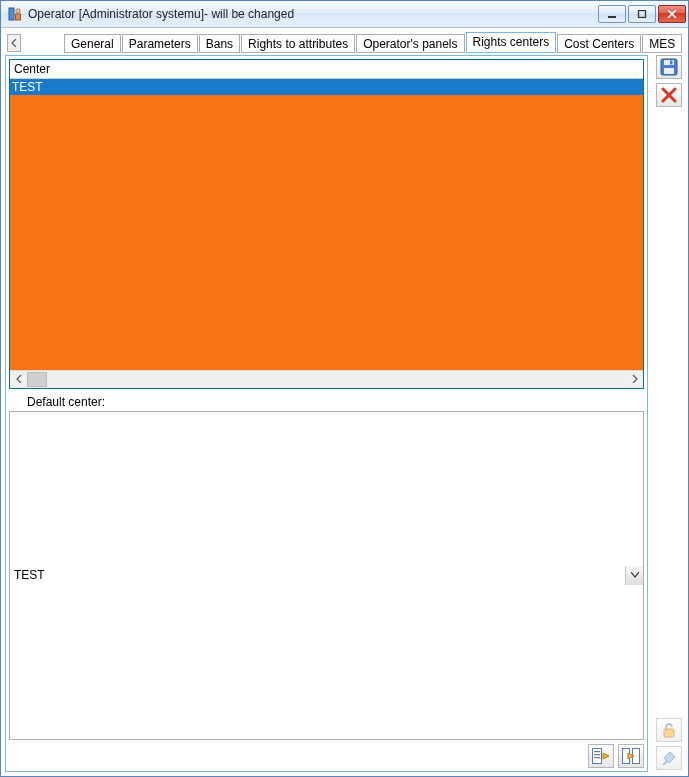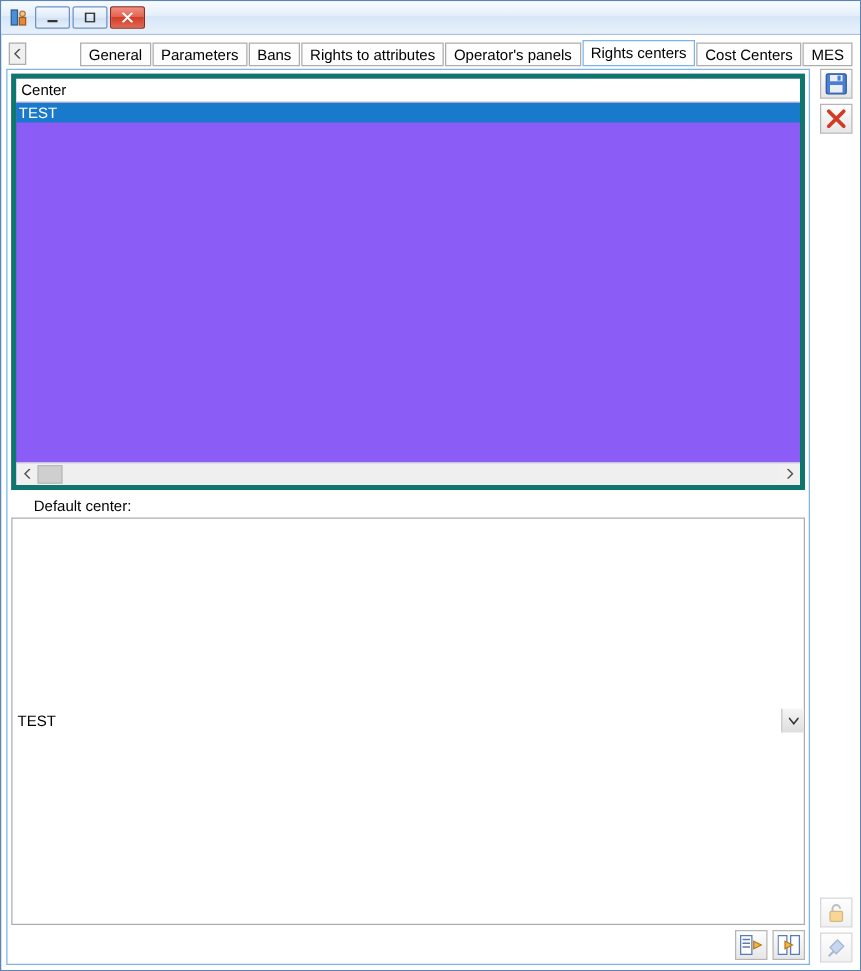--- a/index.html
+++ b/index.html
@@ -122,25 +122,25 @@
     flex:1;
     border:1px solid #7eb4ea;
     display:flex;
     flex-direction:column;
     box-sizing:border-box;
     padding:3px;
     min-height:0;
   }
   .grid-wrap {
     flex:1;
-    border:4px solid #0f766e;
+    border:1px solid #0f766e;
     display:flex;
     flex-direction:column;
     min-height:0;
-    background:#8b5cf6;
+    background:#f97316;
   }
   .grid-header {
     height:18px;
     background:#fff;
     border-bottom:1px solid #d0d0d0;
     display:flex;
     align-items:center;
     padding-left:4px;
     font-size:12px;
   }
@@ -240,20 +240,21 @@
 <div class="window">
 
   <div class="titlebar">
     <span class="app-icon">
       <svg class="svg-icon" width="14" height="14" viewBox="0 0 14 14">
         <rect x="1" y="1" width="5" height="12" fill="#4a90d9" stroke="#2d5a8c"></rect>
         <circle cx="10" cy="4" r="2.2" fill="#f6c28b" stroke="#b07b3d"></circle>
         <rect x="7.5" y="7" width="5" height="6" fill="#e08b3b" stroke="#a55a1c"></rect>
       </svg>
     </span>
+    <span class="title-text">Operator [Administrator systemu]- will be changed</span>
     <div class="winbtns">
       <div class="winbtn">
         <svg width="10" height="8">
             <rect x="1" y="6" width="8" height="2" fill="#333"></rect>
           </svg>
       </div>
       <div class="winbtn">
         <svg width="10" height="8">
             <rect x="1.5" y="0.5" width="7" height="7" fill="none" stroke="#333" stroke-width="1.3"></rect>
           </svg>

